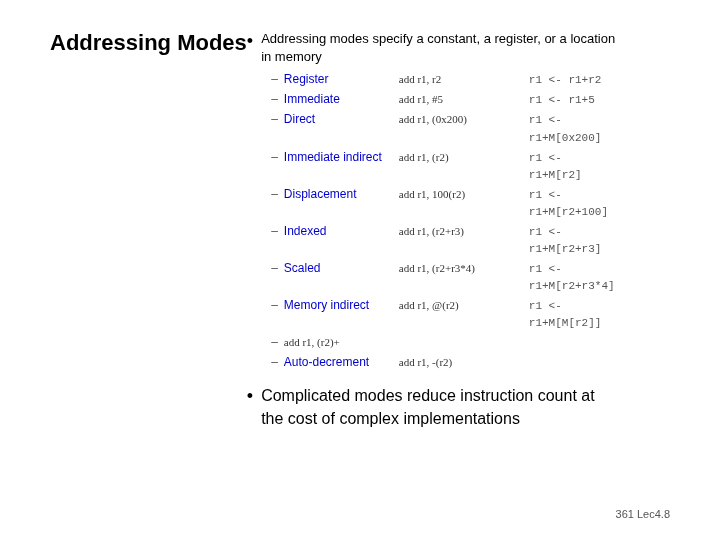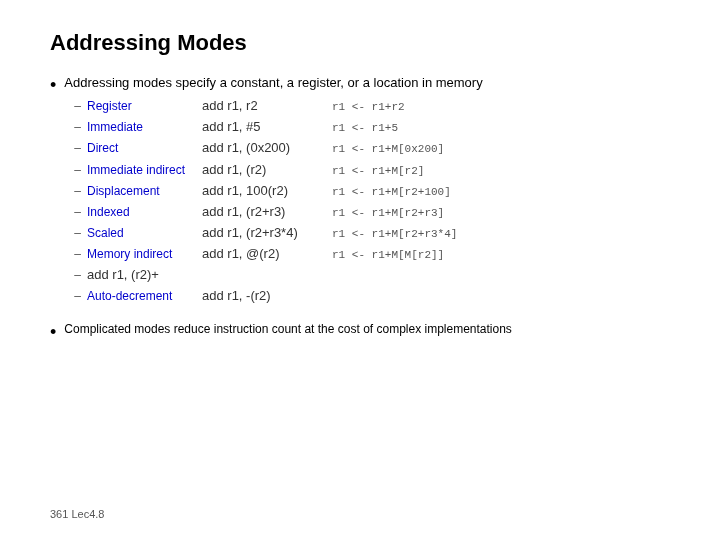--- a/index.html
+++ b/index.html
@@ -10,21 +10,20 @@
       font-family: Arial, Helvetica, sans-serif;
       font-size: 14px;
       color: #000000;
       overflow: hidden;
     }
     .slide {
       width: 720px;
       height: 540px;
       padding: 30px 50px 20px 50px;
       display: flex;
-      flex-direction: column;
     }
     h1 {
       font-size: 22px;
       font-weight: bold;
       color: #000000;
       margin-bottom: 18px;
     }
     .content {
       flex: 1;
       display: flex;
@@ -67,39 +66,39 @@
       margin-left: 10px;
       flex-shrink: 0;
     }
     .mode-name {
       color: #0000cc;
       font-weight: normal;
       min-width: 115px;
       flex-shrink: 0;
     }
     .mode-instr {
-      font-family: Liberation Sans, sans-serif;
-      font-size: 13px;
+      font-family: Liberation Serif, serif;
+      font-size: 11px;
       color: #333;
       min-width: 130px;
       flex-shrink: 0;
     }
     .mode-effect {
       font-family: 'Courier New', Courier, monospace;
       font-size: 11px;
       color: #555;
     }
     .footer {
       margin-top: auto;
       font-size: 11px;
       color: #555;
       padding-top: 6px;
     }
     .second-bullet {
-      font-size: 12px;
+      font-size: 16px;
       line-height: 1.4;
     }
   </style>
 </head>
 <body>
 
 <div class="slide">
   <h1>Addressing Modes</h1>
 
   <div class="content">

